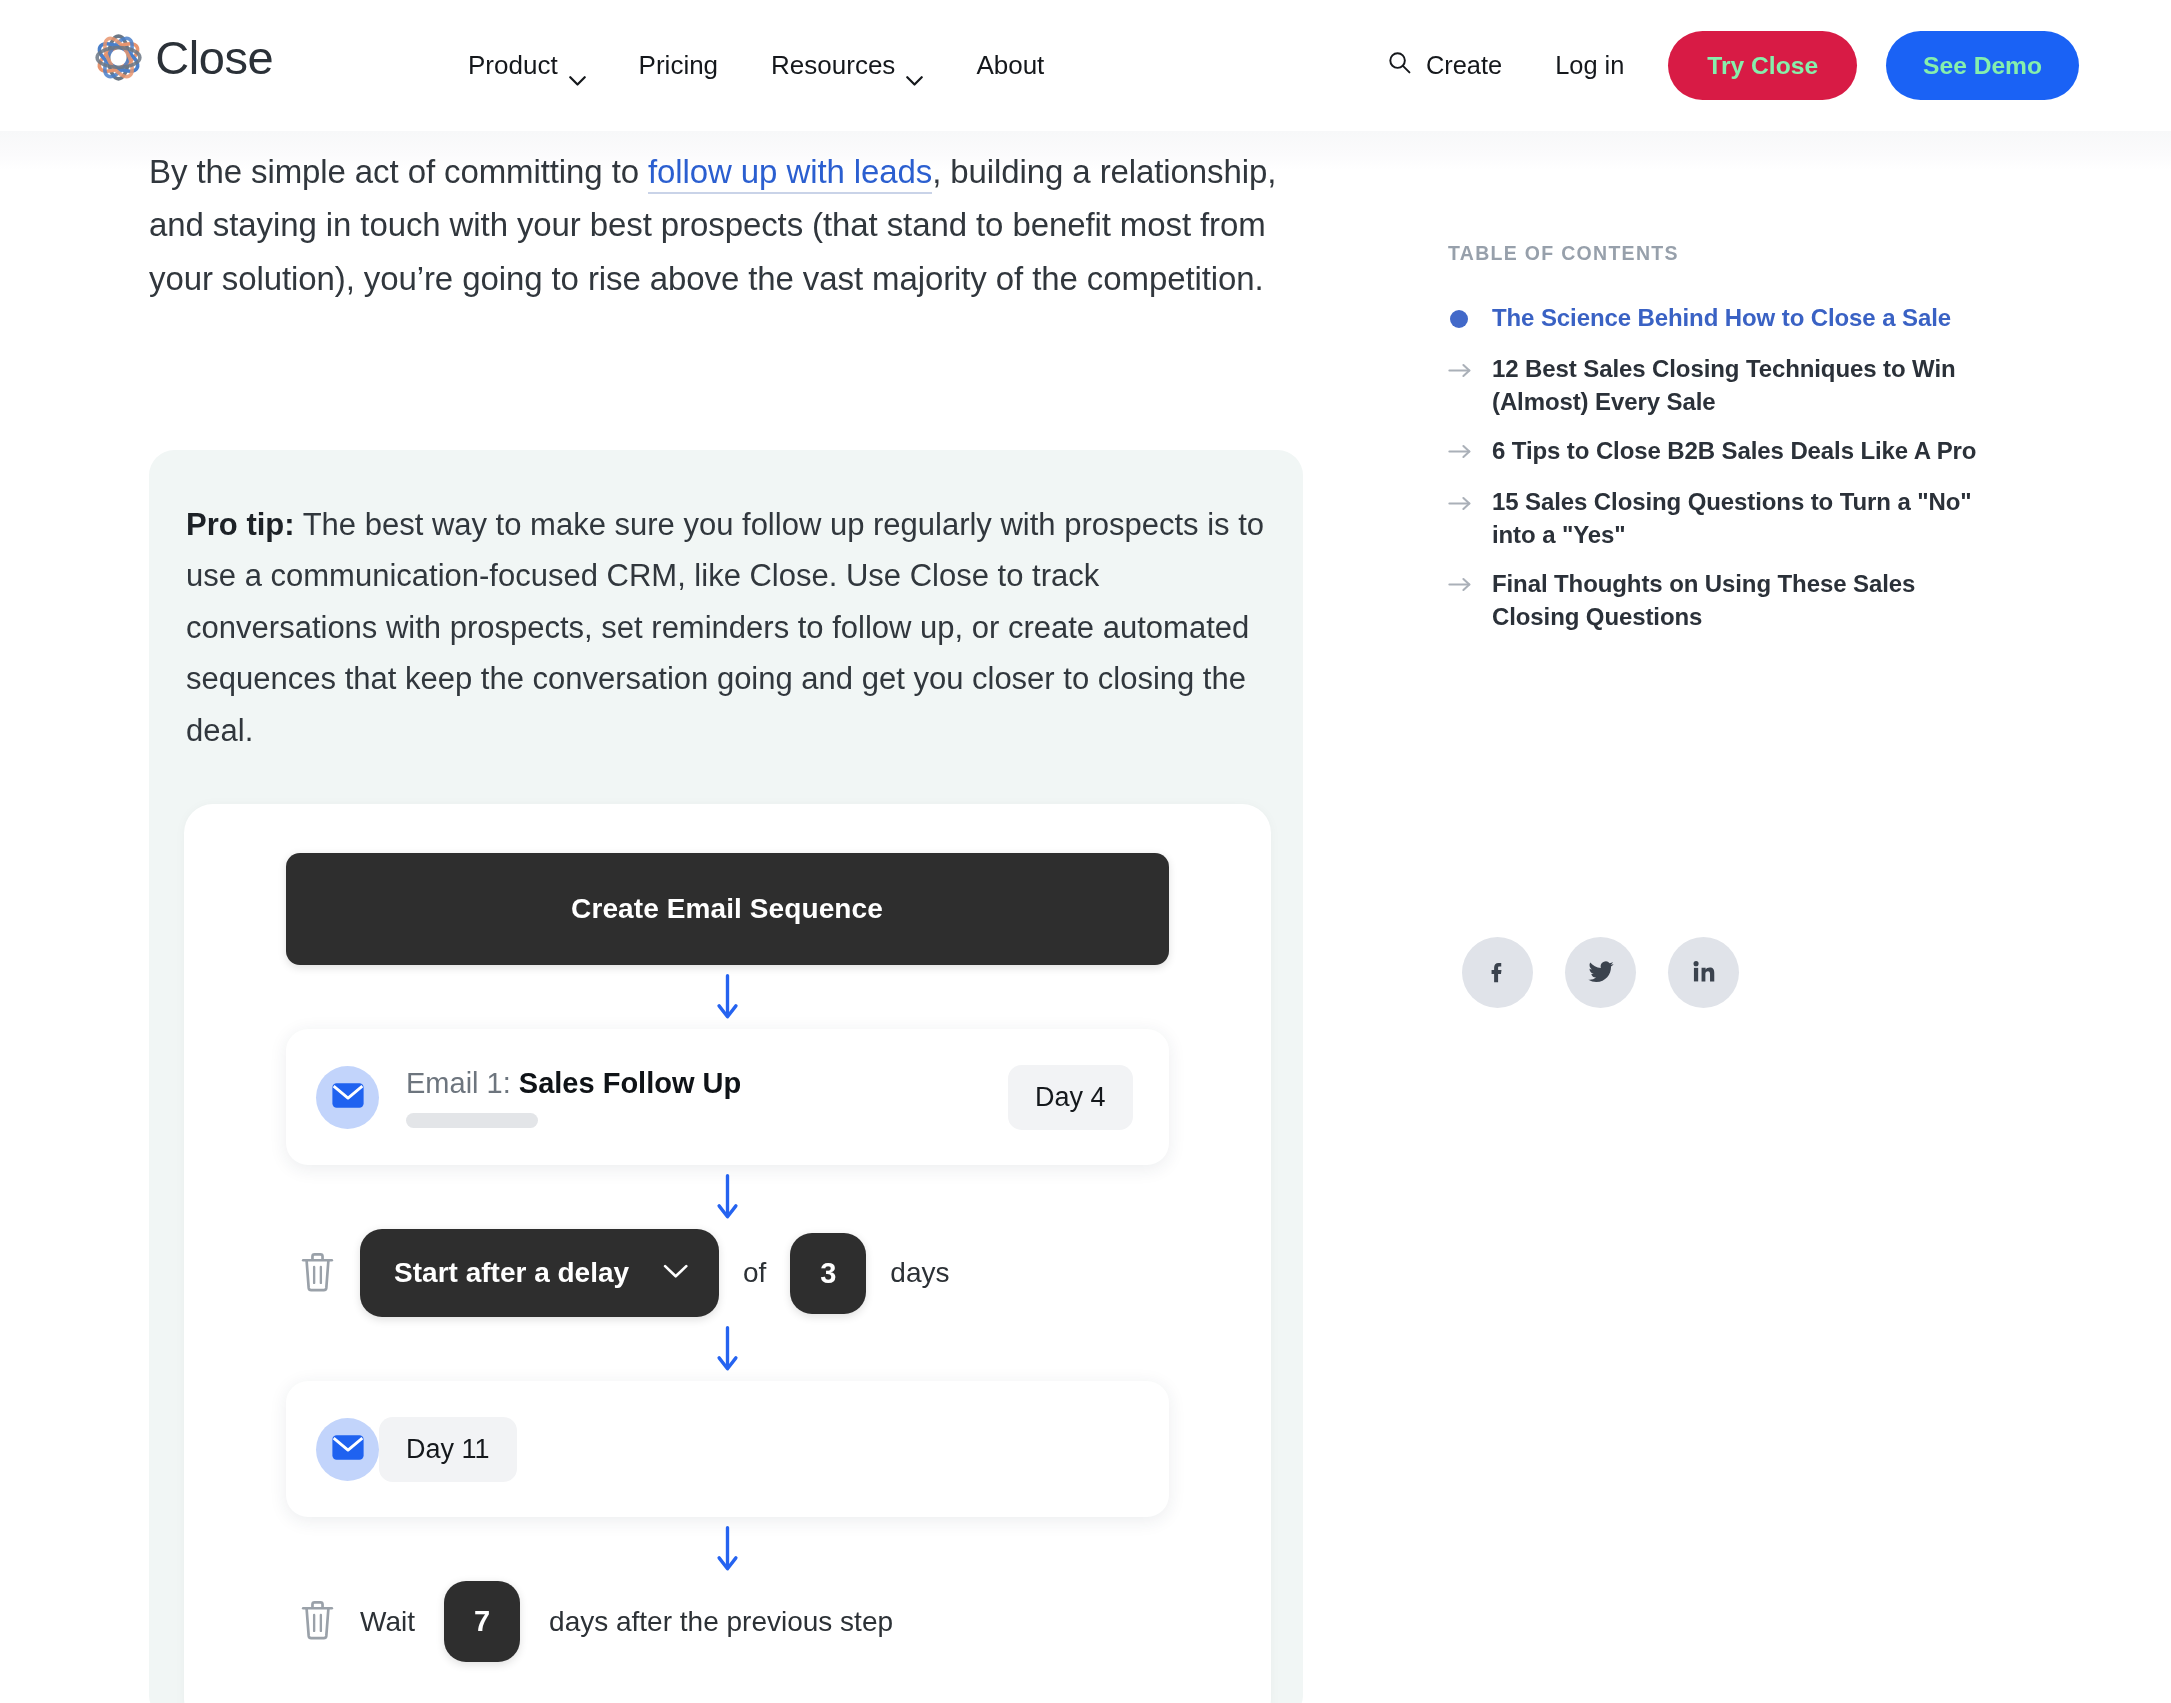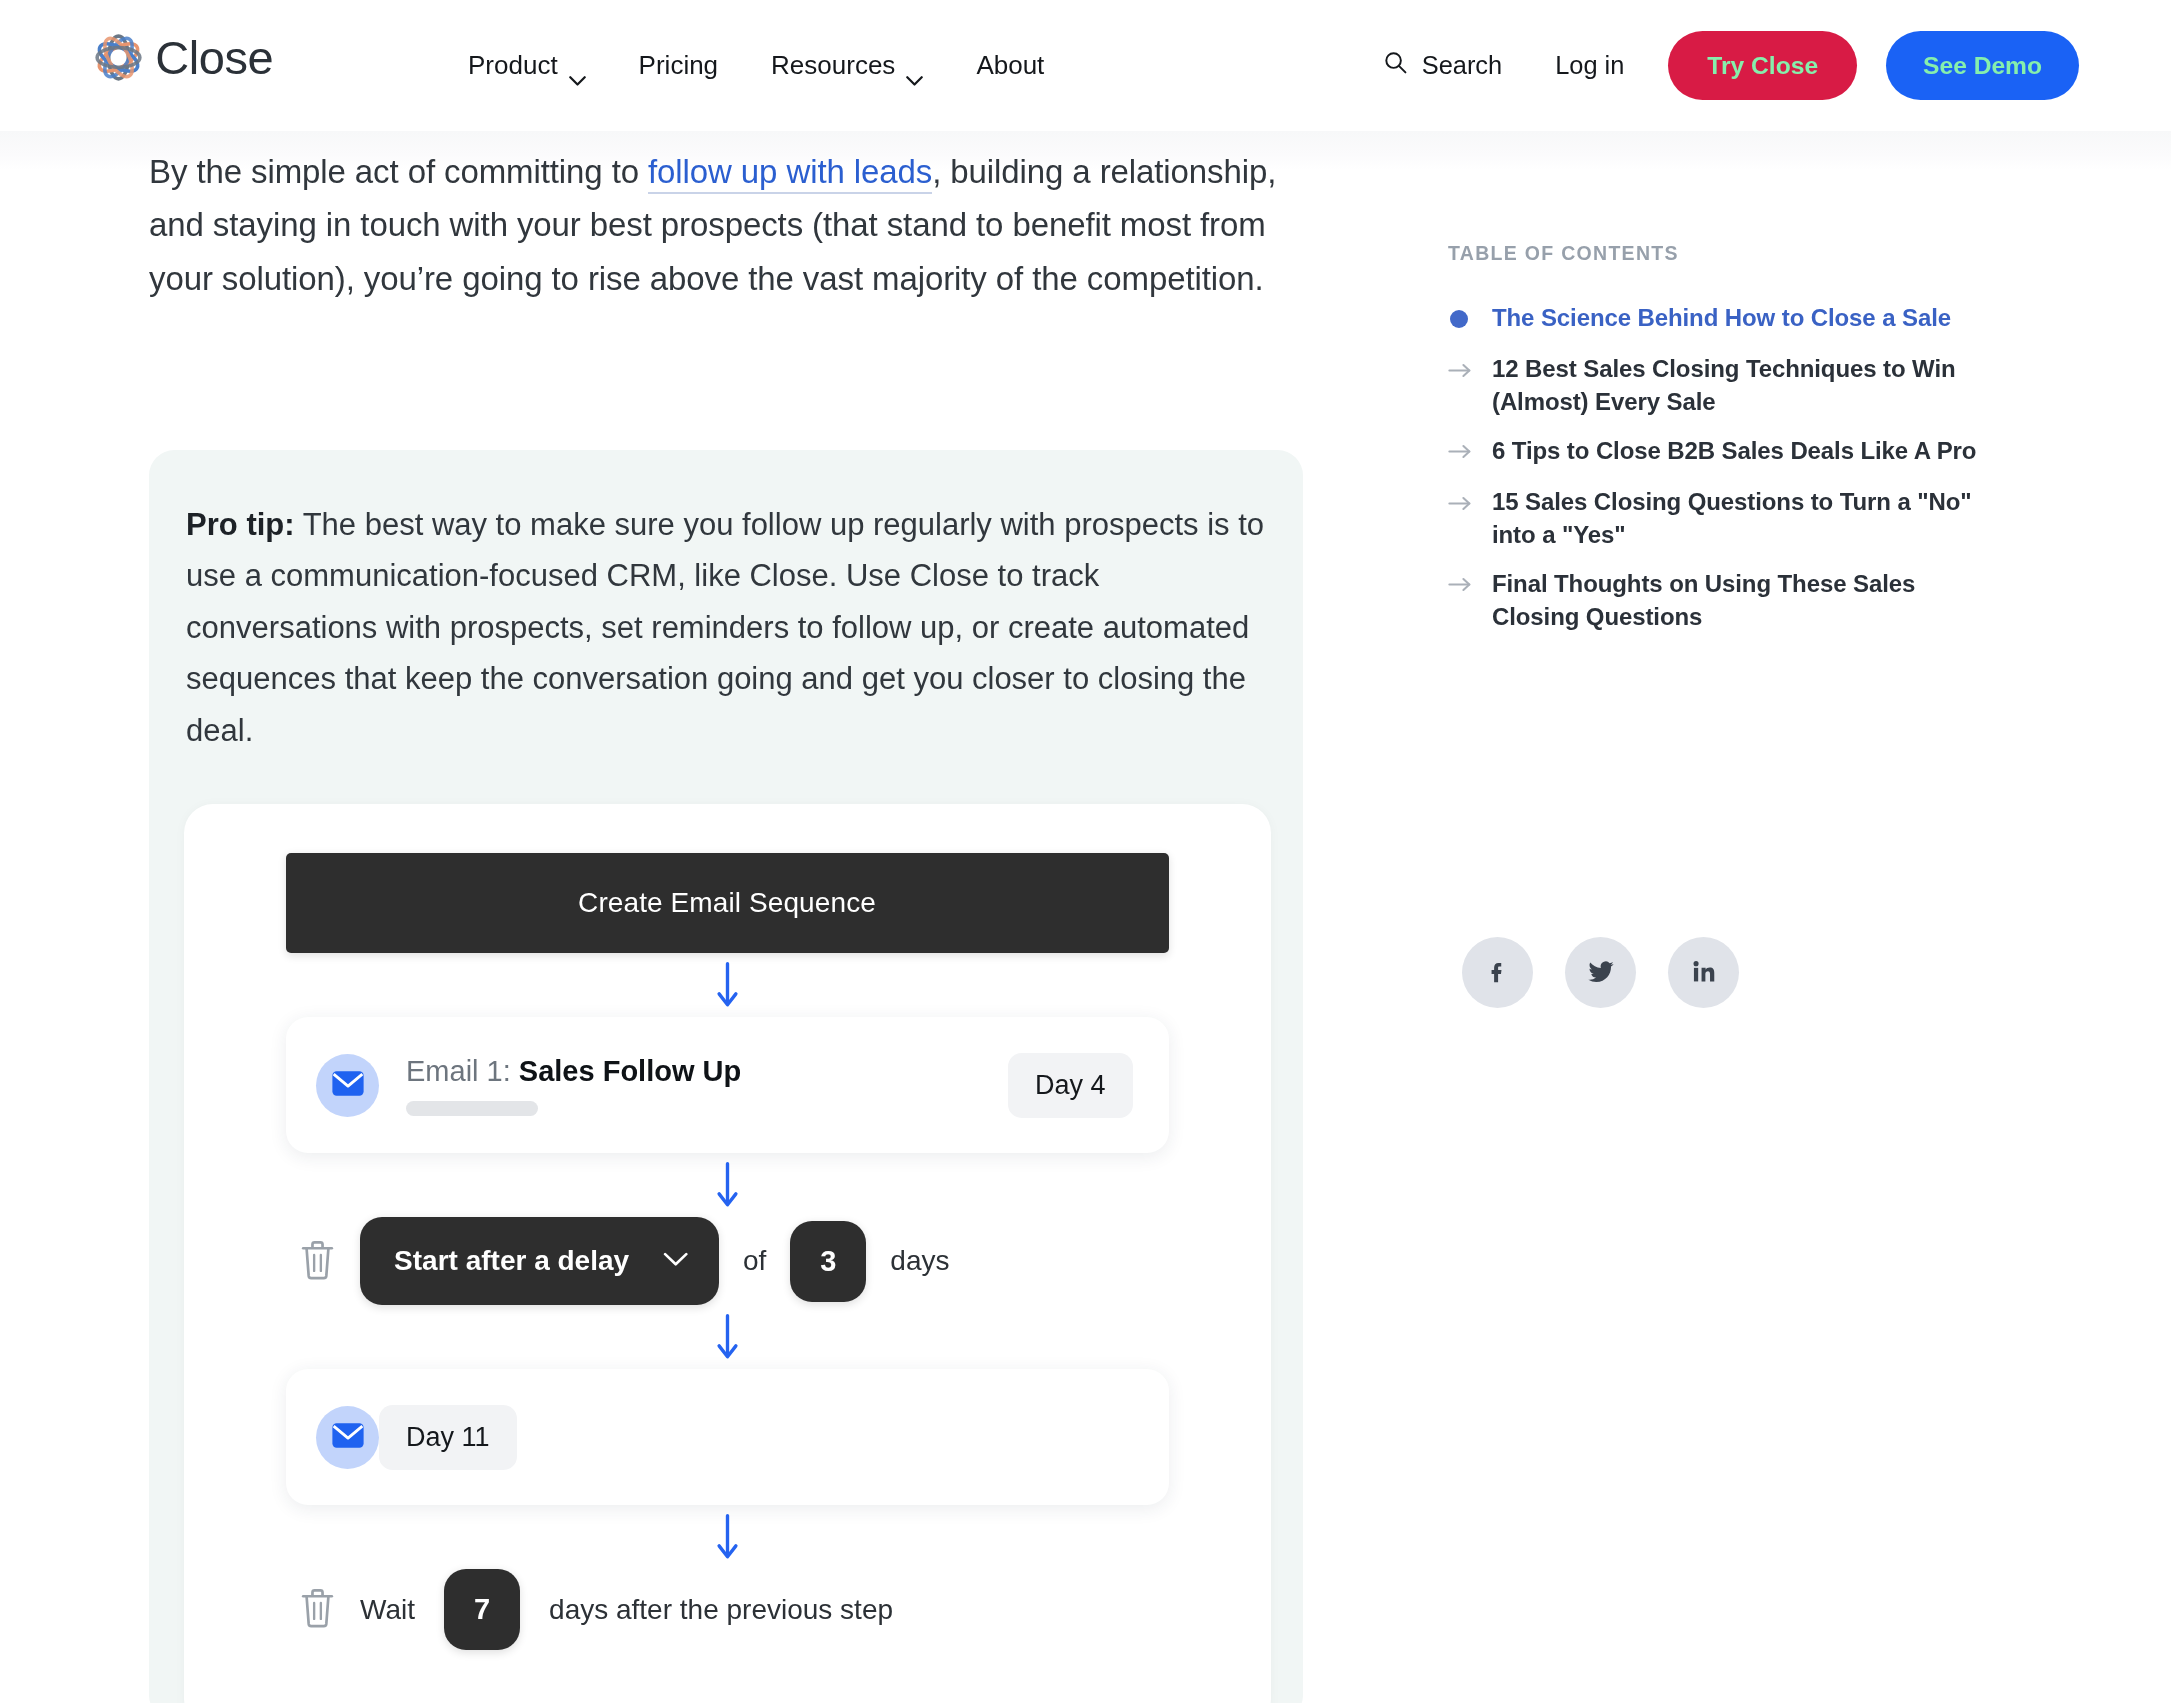--- a/index.html
+++ b/index.html
@@ -122,23 +122,23 @@
     border-radius: 29px;
     width: 1087px;
     margin-left: 2.5px;
     padding: 49px 0 0 0;
     height: 924px;
     box-shadow: 0 1.7px 12px rgba(30,40,50,0.035);
   }
   .seq-inner { width: 883px; margin: 0 auto; }
 
   .seq-dark-btn {
-    height: 100px; background: #2e2e2e; border-radius: 5px;
+    height: 112px; background: #2e2e2e; border-radius: 14px;
     display: flex; align-items: center; justify-content: center;
-    color: #ffffff; font-size: 28px; font-weight: 400;
+    color: #ffffff; font-size: 28px; font-weight: 700;
     letter-spacing: 0.1px; cursor: pointer;
     box-shadow: 0 2.5px 8.5px rgba(0,0,0,0.12);
   }
 
   .arrow-row {
     display: flex; justify-content: center; align-items: center;
     height: 64px;
   }
 
   .email-card {
@@ -285,21 +285,21 @@
   </nav>
 
   <div class="nav-right">
     <div class="search-link">
       <span>
         <svg width="25.4" height="25.4" viewBox="0 0 30 30" fill="none">
           <circle cx="12.5" cy="12.5" r="8.6" stroke="#15181c" stroke-width="2.3"></circle>
           <line x1="18.8" y1="18.8" x2="26.5" y2="26.5" stroke="#15181c" stroke-width="2.3" stroke-linecap="round"></line>
         </svg>
       </span>
-      <span>Search</span>
+      <span>Create</span>
     </div>
     <span class="login-link">Log in</span>
     <button id="btn-try-close" class="btn-pill">Try Close</button>
     <button id="btn-see-demo" class="btn-pill">See Demo</button>
   </div>
 </header>
 
 <div id="header-underlay"></div>
 
 <main id="content">

